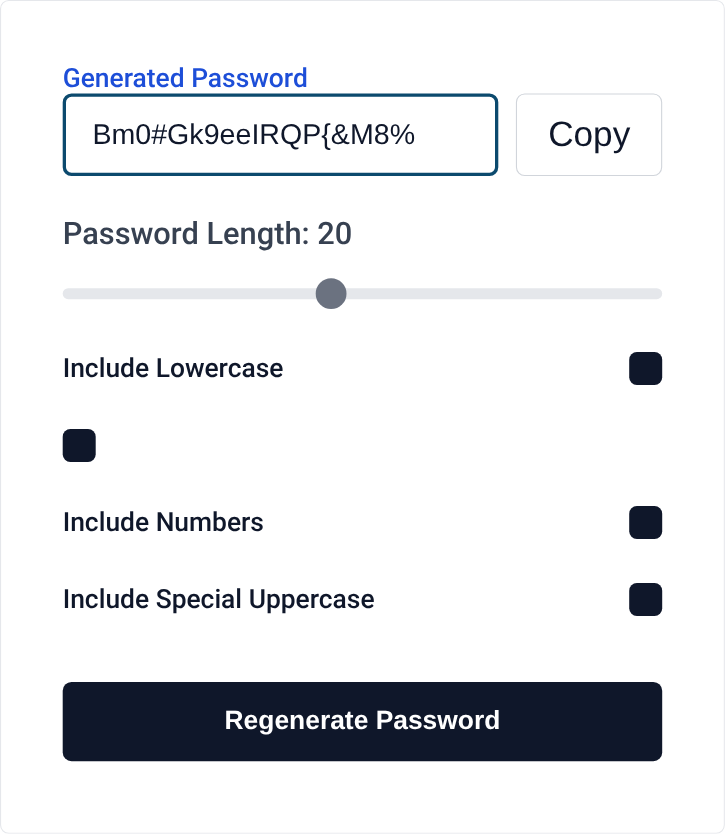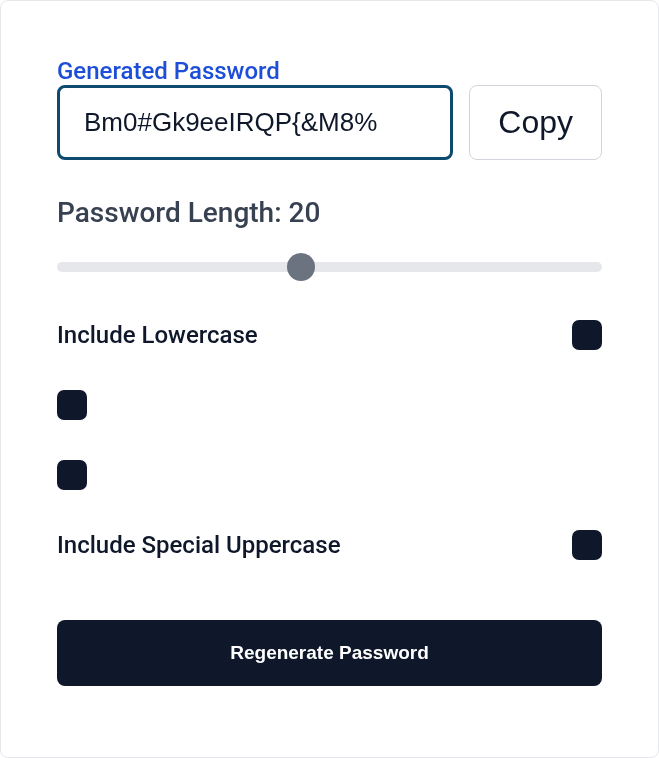--- a/index.html
+++ b/index.html
@@ -114,21 +114,21 @@
       cursor: pointer;
       border: none;
     }
     .regenerate-button {
       width: 100%;
       background: #0f172a;
       color: #ffffff;
       border: none;
       border-radius: 8px;
       padding: 22px 4px;
-      font-size: 19px;
+      font-size: 24px;
       font-weight: 600;
       cursor: pointer;
       margin-top: 20px;
     }
   </style>
 </head>
 <body>
 
 <div class="container">
 
@@ -150,20 +150,21 @@
   <div class="option-row">
     <span class="option-label">Include Lowercase</span>
     <button class="switch"></button>
   </div>
 
   <div class="option-row">
     <button class="switch"></button>
   </div>
 
   <div class="option-row">
+    <span class="option-label">Include Numbers</span>
     <button class="switch"></button>
   </div>
 
   <div class="option-row">
     <span class="option-label">Include Special Uppercase</span>
     <button class="switch"></button>
   </div>
 
   <button class="regenerate-button">Regenerate Password</button>
 

